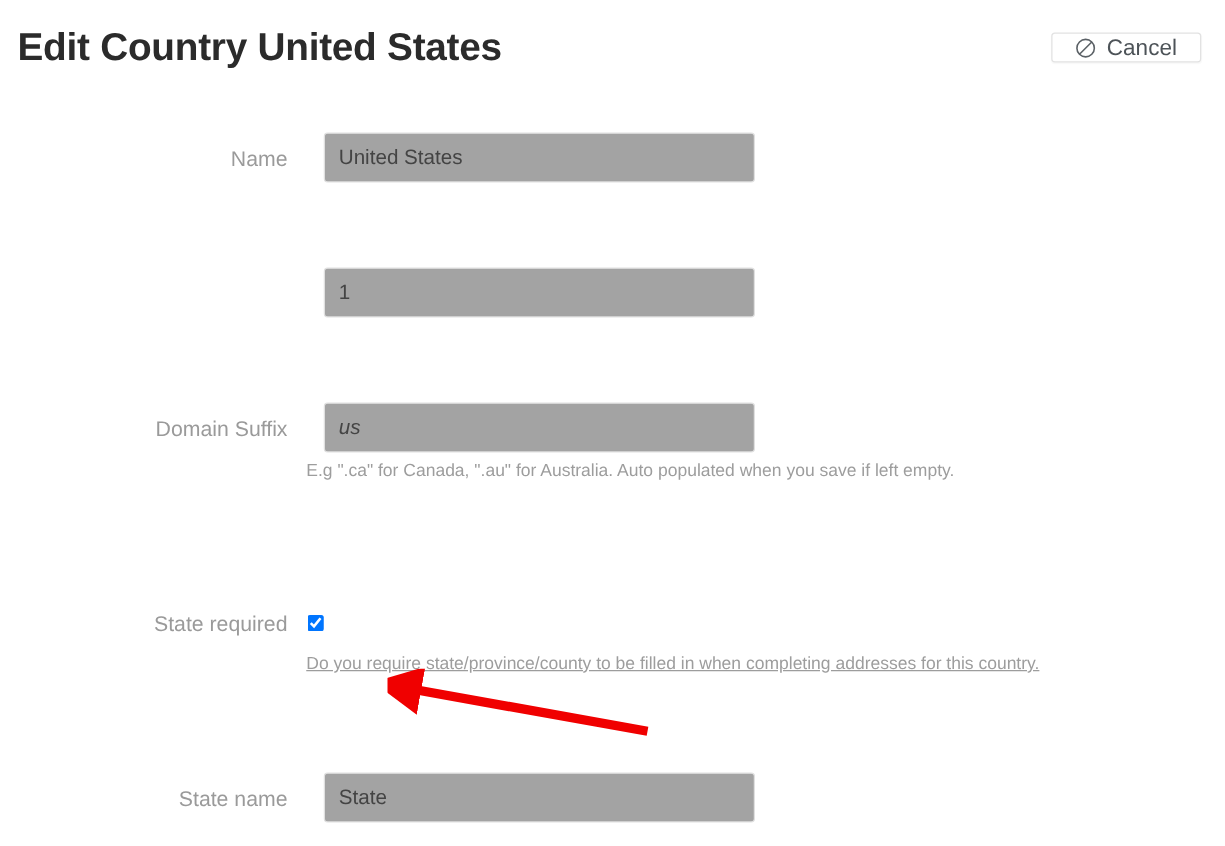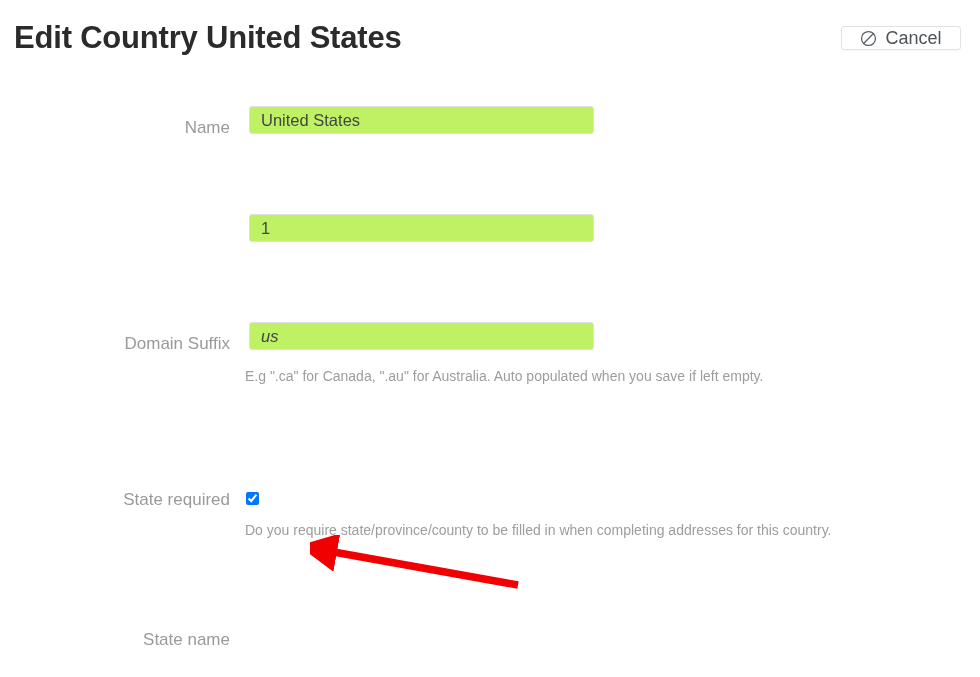--- a/index.html
+++ b/index.html
@@ -79,29 +79,29 @@
     position: absolute;
     left: 0;
     width: 230px;
     text-align: right;
     font-size: 17px;
     color: #9a9a9a;
     white-space: nowrap;
   }
   .text-input {
     position: absolute;
-    left: 249px;
+    left: 259px;
     width: 345px;
-    height: 28px;
+    height: 40px;
     box-sizing: border-box;
     padding: 0 11px;
     font-family: "Liberation Sans", sans-serif;
     font-size: 16.5px;
     color: #444444;
-    background: #bef264;
+    background: #a3a3a3;
     border: 1px solid #e0e0e0;
     border-radius: 3px;
     outline: none;
   }
   .help-text {
     position: absolute;
     left: 245px;
     font-size: 14px;
     color: #9d9d9d;
     white-space: nowrap;
@@ -125,21 +125,21 @@
   #row-phone .text-input  { top: 64px; }
 
   #row-domain      { top: 118px; height: 40px; }
   #row-domain .field-label { top: 130px; }
   #row-domain .text-input  { top: 118px; font-style: italic; }
   #row-domain .help-text   { top: 164px; }
 
   #row-state-required { top: 200px; height: 22px; }
   #row-state-required .field-label { top: 204px; }
   #row-state-required .checkbox-input { top: 206px; }
-  #row-state-required .help-text { top: 236px; }
+  #row-state-required .help-text { top: 236px; text-decoration: underline; }
 
   #row-state-name  { top: 266px; height: 40px; }
   #row-state-name .field-label { top: 278px; }
   #row-state-name .text-input  { top: 266px; }
 
   #row-postcode-required { top: 327px; height: 22px; }
 
   #row-postcode-name { top: 393px; height: 40px; }
 
   #row-default-option { top: 447px; height: 38px; }
@@ -193,20 +193,21 @@
   </div>
 
   <div class="form-row" id="row-state-required">
     <div class="field-label">State required</div>
     <input class="checkbox-input" type="checkbox" checked="" style="">
     <div class="help-text">Do you require state/province/county to be filled in when completing addresses for this country.</div>
   </div>
 
   <div class="form-row" id="row-state-name">
     <div class="field-label">State name</div>
+    <input class="text-input" type="text" value="State" style="">
   </div>
 
   <div class="form-row" id="row-postcode-required">
     
     
     
   </div>
 
   <div class="form-row" id="row-postcode-name">
     

